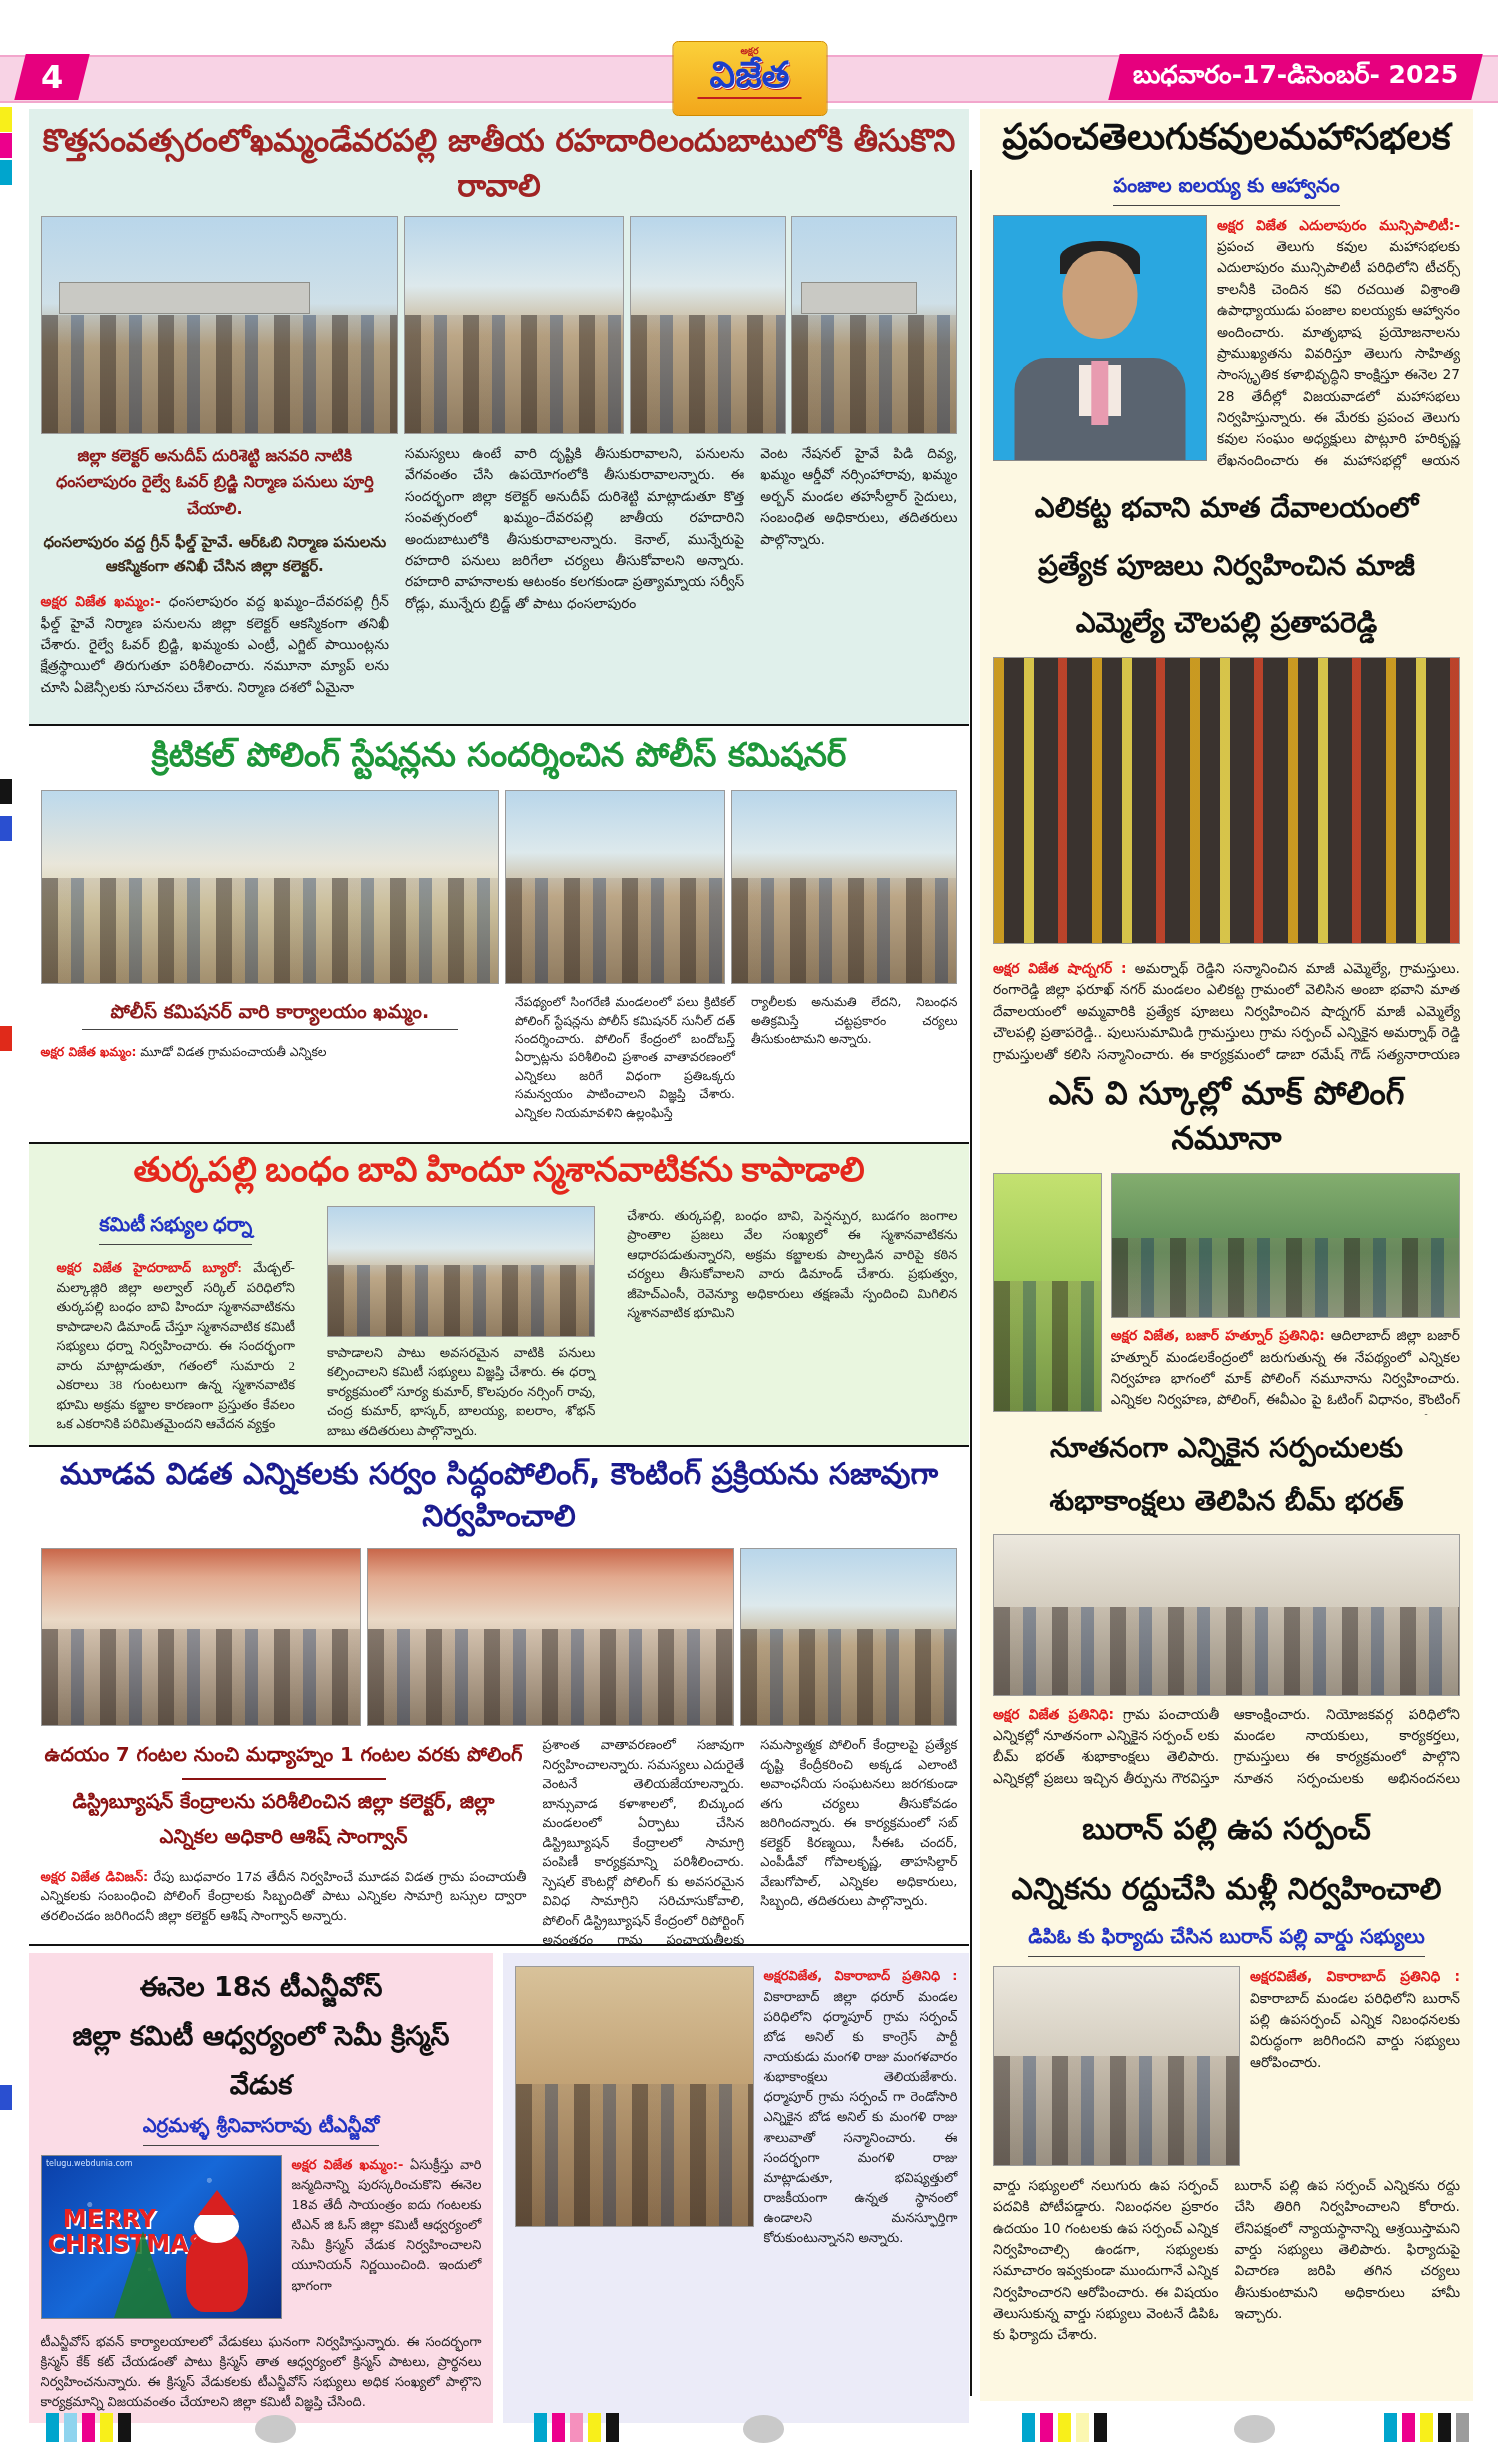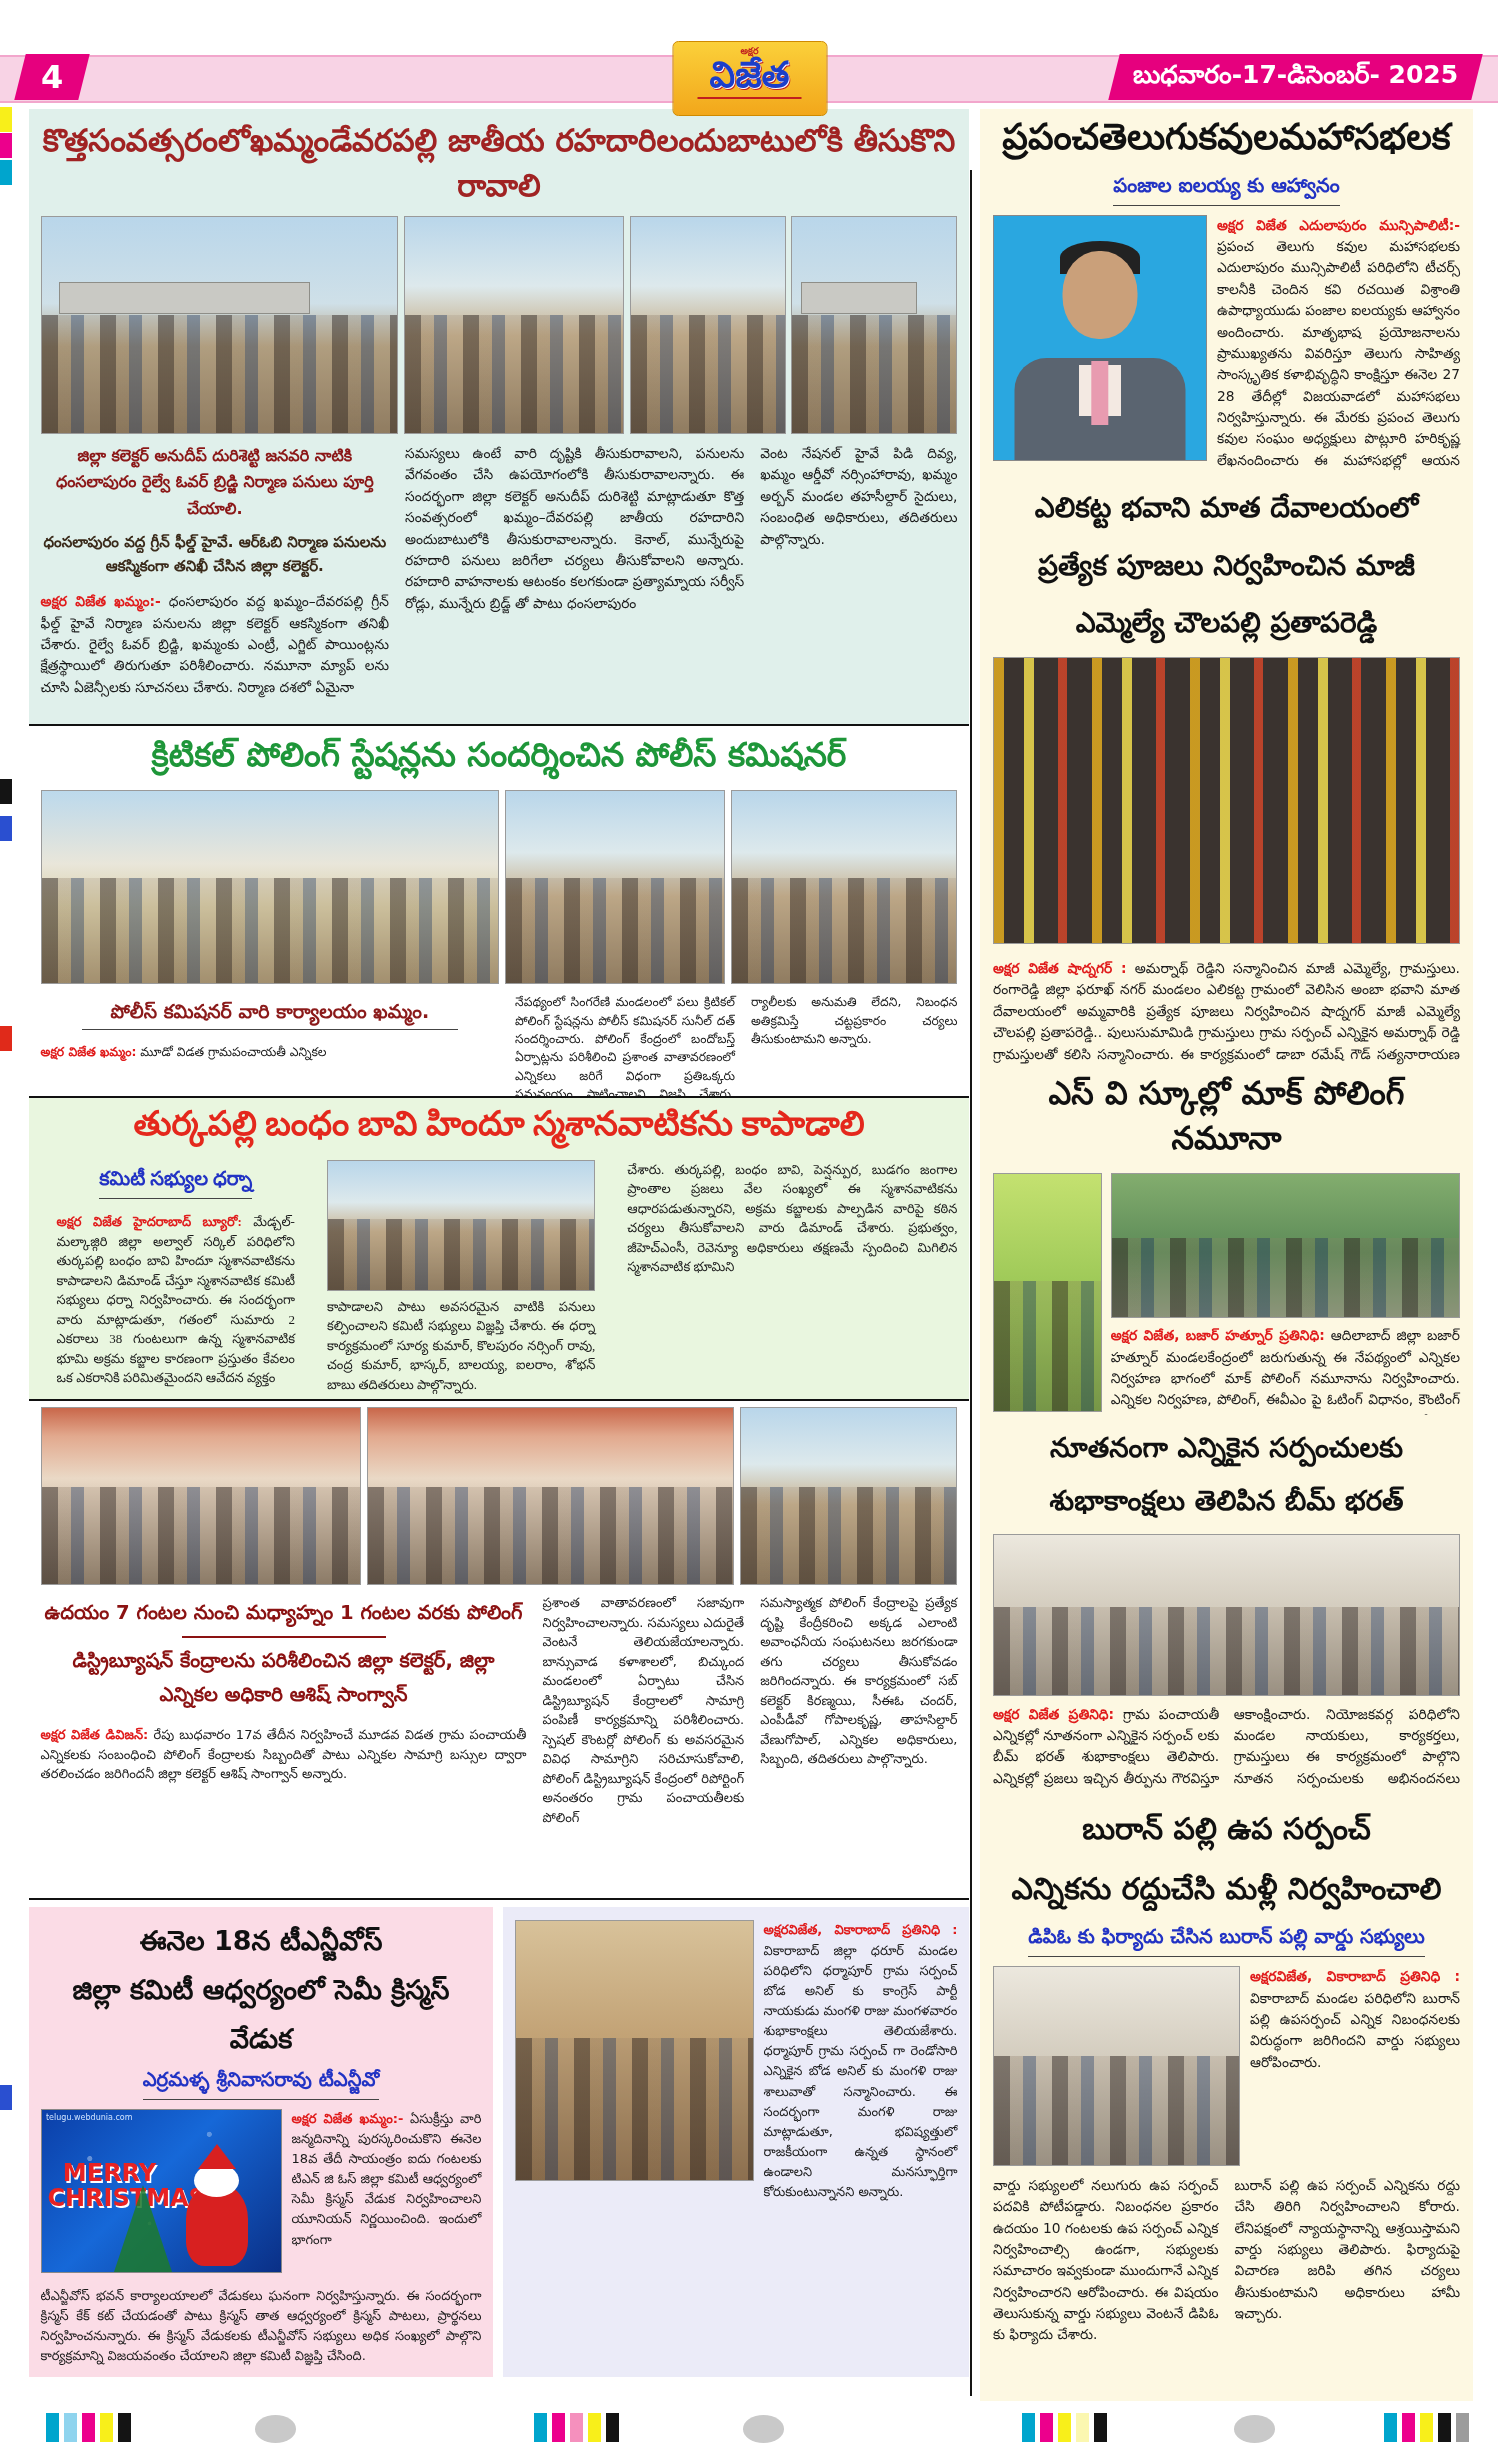--- a/index.html
+++ b/index.html
@@ -53,21 +53,21 @@
   .leftcol{position:absolute;left:29px;top:109px;width:940px;}
   .s1{height:615px;background:#e0f0eb;padding:7.3px 11.6px;}
   .h1{color:#a02323;font-size:31px;font-weight:bold;text-align:center;line-height:1.45;margin:1.5px 0 8.7px;}
   .s1 .ph{height:218px;}
   .f39{flex:0 0 39%;}.f25{flex:0 0 24%;}.f17a{flex:0 0 17%;}.f17b{flex:1 1 auto;}
   .tcol{font-size:13.8px;line-height:1.55;}
   .c39{flex:0 0 38%;}.c37{flex:0 0 37%;}.c20{flex:1 1 auto;}
   .lead1{color:#8b1717;font-weight:bold;font-size:16px;text-align:center;line-height:1.65;margin:0 0 7.3px;}
   .lead2{color:#3a2a1a;font-weight:bold;font-size:15px;text-align:center;line-height:1.6;margin:0 0 7.3px;}
 
-  .s2{height:372px;background:#ffffff;border-top:2.2px solid #111;padding:5.8px 11.6px;}
+  .s2{height:418px;background:#ffffff;border-top:2.2px solid #111;padding:5.8px 11.6px;}
   .h2g{color:#1e9639;font-size:33px;font-weight:bold;text-align:center;margin:2.9px 0 8.7px;}
   .s2 .ph{height:194px;}
   .g50{flex:0 0 50%;}.g24{flex:0 0 24%;}.g22{flex:1 1 auto;}
   .caption{color:#8b1a1a;font-weight:bold;font-size:19px;text-align:center;margin:4.4px 0 2.9px;}
   .cap-rule{width:82%;height:1.5px;background:#444;margin:0 auto 5.8px;}
   .s2 .tcol{font-size:12.3px;line-height:1.5;}
 
   .s3{height:303px;background:#e9f6df;border-top:2.2px solid #111;padding:5.8px 11.6px;font-family:Liberation Serif, serif;}
   .h3r{color:#e4281c;font-size:34px;font-weight:bold;text-align:center;margin:1.5px 0 7.3px;}
   .subhead-blue{color:#2233c4;font-weight:bold;font-size:19.6px;text-align:center;margin:4.4px 0 8.7px;}
@@ -227,20 +227,21 @@
         </div>
         <div class="tcol d38">
           <div class="ph ph-outdoor people"></div>
           <div class="just">కాపాడాలని పాటు అవసరమైన వాటికి పనులు కల్పించాలని కమిటీ సభ్యులు విజ్ఞప్తి చేశారు. ఈ ధర్నా కార్యక్రమంలో సూర్య కుమార్, కొలపురం నర్సింగ్ రావు, చంద్ర కుమార్, భాస్కర్, బాలయ్య, ఐలరాం, శోభన్ బాబు తదితరులు పాల్గొన్నారు.</div>
         </div>
         <div class="tcol d36 just">చేశారు. తుర్కపల్లి, బంధం బావి, పెన్షన్పుర, బుడగం జంగాల ప్రాంతాల ప్రజలు వేల సంఖ్యలో ఈ స్మశానవాటికను ఆధారపడుతున్నారని, అక్రమ కబ్జాలకు పాల్పడిన వారిపై కఠిన చర్యలు తీసుకోవాలని వారు డిమాండ్ చేశారు. ప్రభుత్వం, జీహెచ్ఎంసీ, రెవెన్యూ అధికారులు తక్షణమే స్పందించి మిగిలిన స్మశానవాటిక భూమిని</div>
       </div>
     </section>
 
     <section class="s4">
+      <div class="h4b">మూడవ విడత ఎన్నికలకు సర్వం సిద్ధంపోలింగ్, కౌంటింగ్ ప్రక్రియను సజావుగా నిర్వహించాలి</div>
       <div class="prow">
         <div class="ph ph-tent e35 people"></div>
         <div class="ph ph-tent e40 people"></div>
         <div class="ph ph-outdoor e20 people"></div>
       </div>
       <div class="trow">
         <div class="tcol e53">
           <div class="redsub">ఉదయం 7 గంటల నుంచి మధ్యాహ్నం 1 గంటల వరకు పోలింగ్</div>
           <div class="redsub-rule"></div>
           <div class="redsub">డిస్ట్రిబ్యూషన్ కేంద్రాలను పరిశీలించిన జిల్లా కలెక్టర్, జిల్లా ఎన్నికల అధికారి ఆశిష్ సాంగ్వాన్</div>

